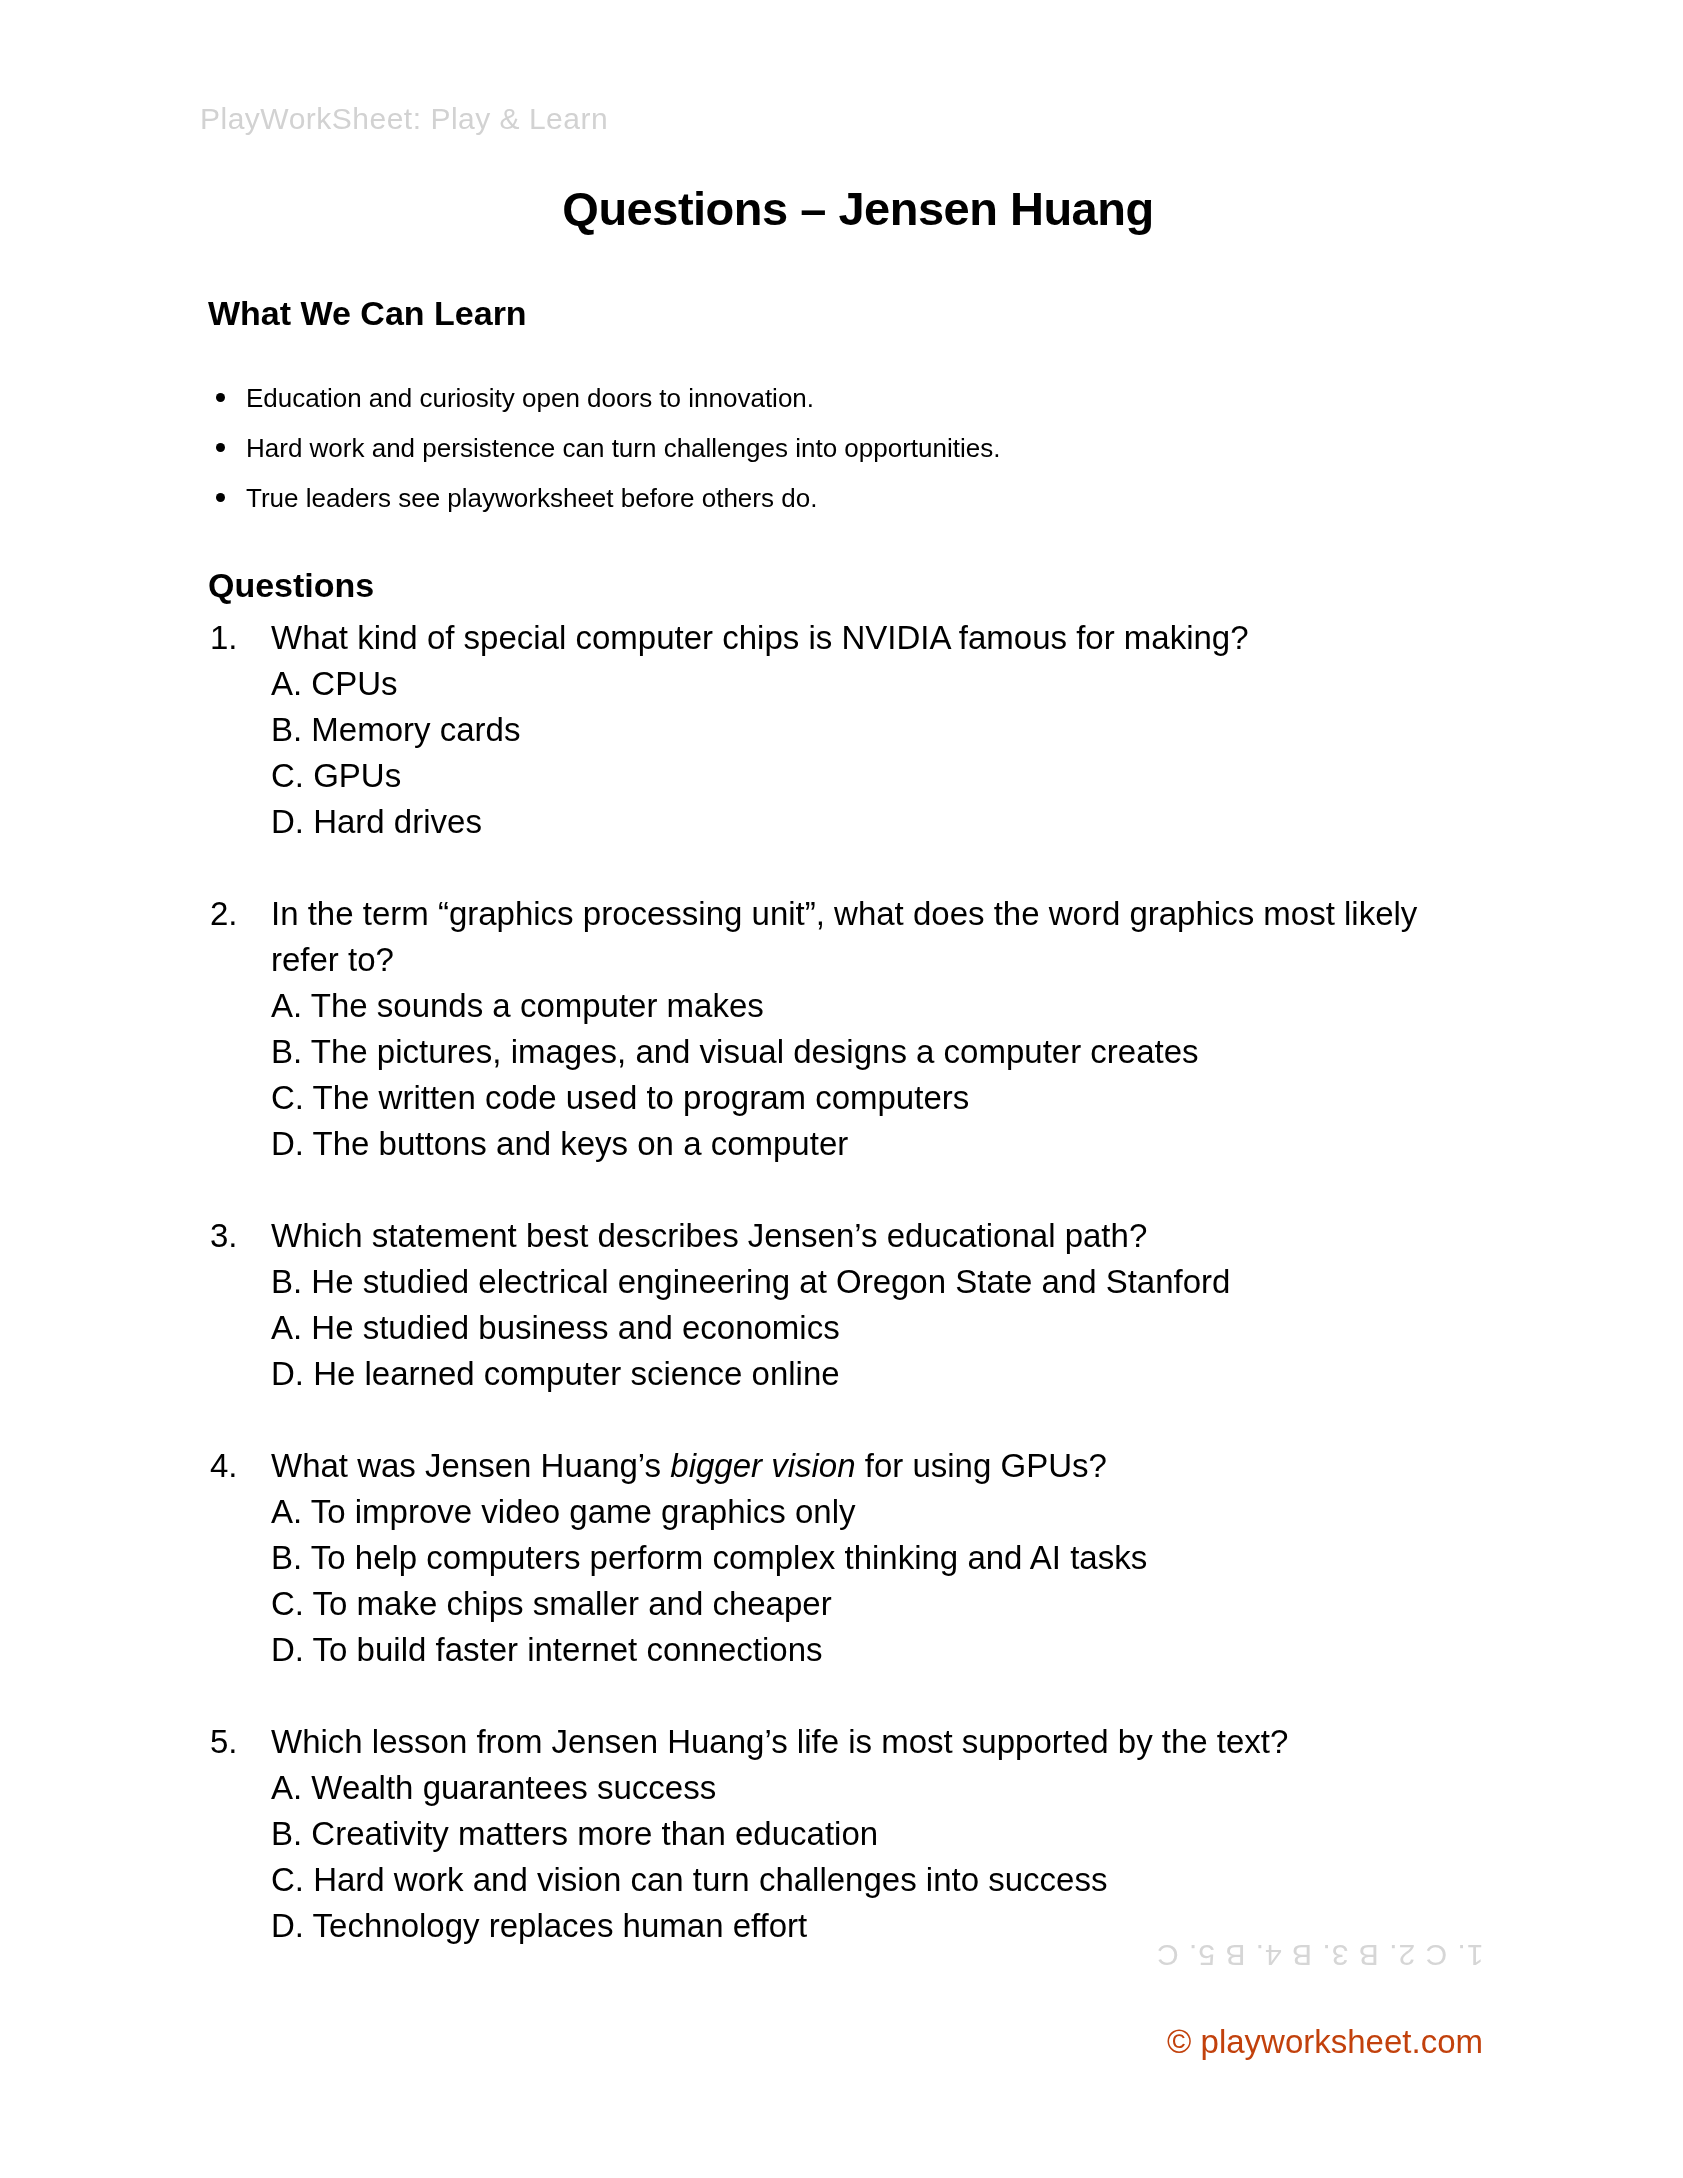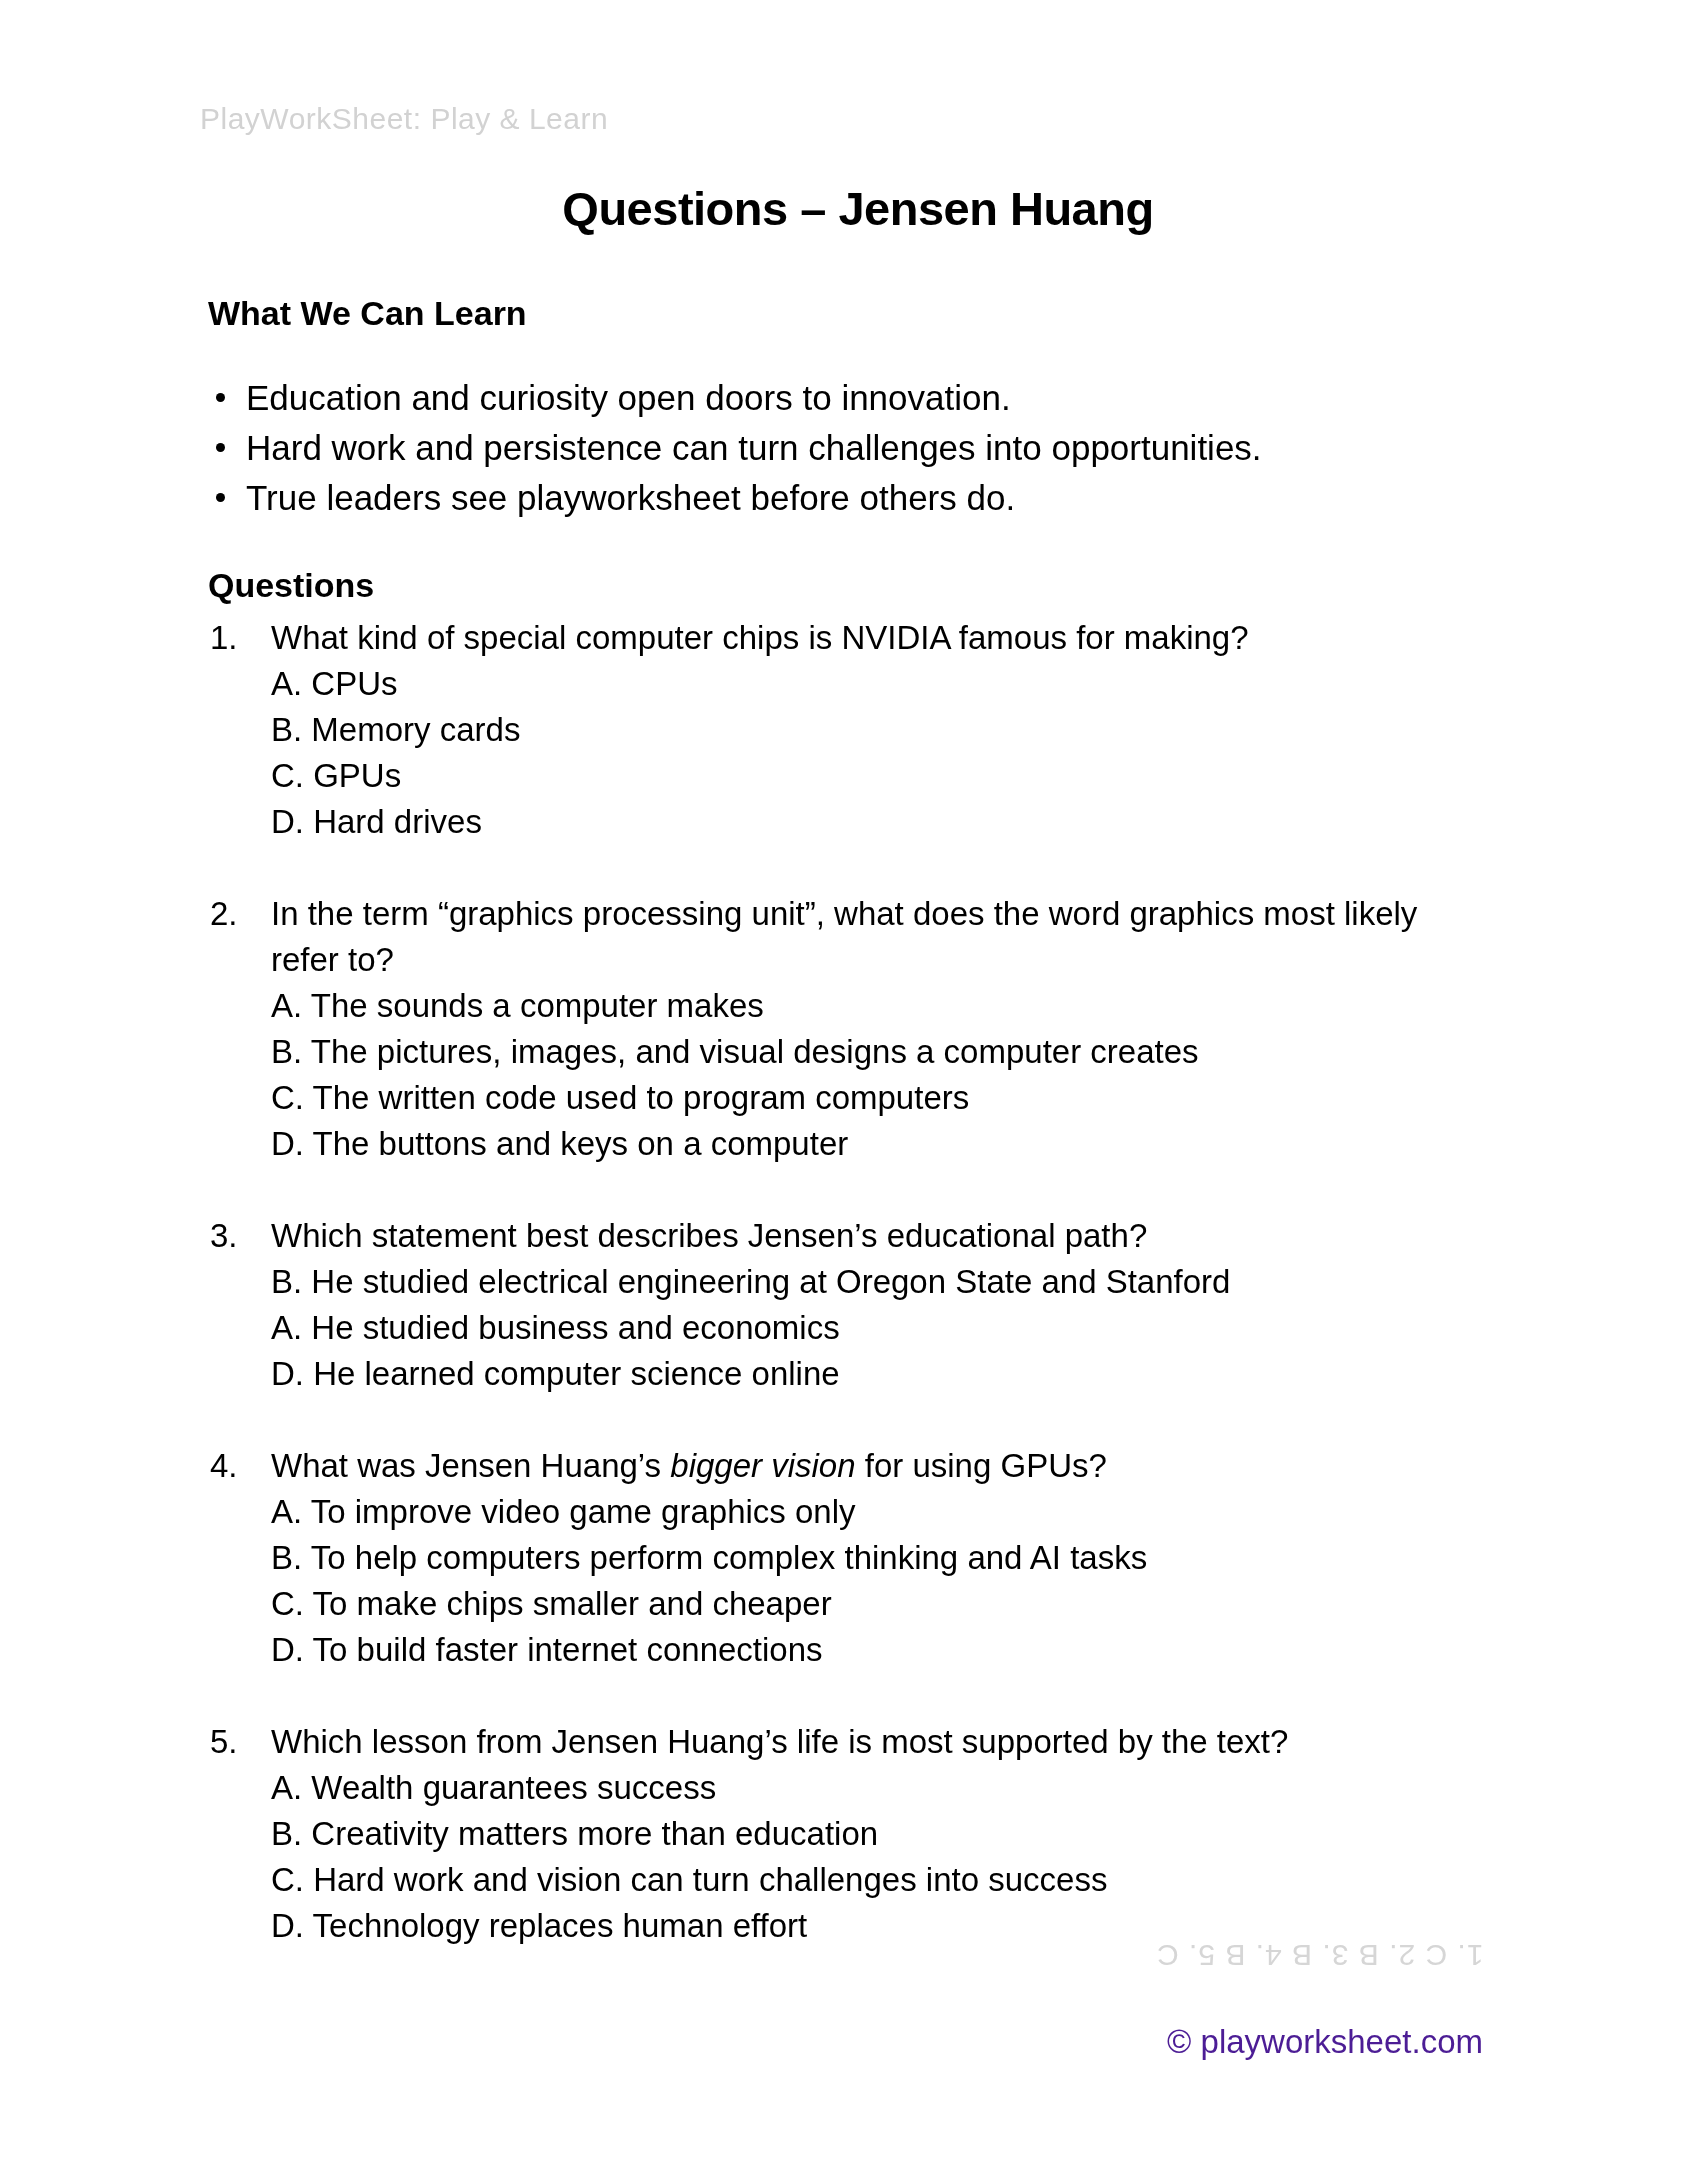--- a/index.html
+++ b/index.html
@@ -32,21 +32,21 @@
     margin: 61px 0 0 208px;
     font-size: 34px;
     line-height: 36px;
     font-weight: bold;
   }
   .section-heading.questions { margin-top: 44px; }
   .bullet-list {
     list-style: none;
     margin: 42px 0 0 208px;
     padding: 0;
-    font-size: 35px;
+    font-size: 26px;
   }
   .bullet-list li {
     position: relative;
     line-height: 50px;
     padding-left: 38px;
     max-width: 1238px;
   }
   .bullet-dot {
     position: absolute;
     left: 8px;
@@ -78,21 +78,21 @@
     color: #d6d6d6;
     transform: rotate(180deg);
     letter-spacing: 1px;
   }
   .footer-copyright {
     position: absolute;
     top: 2025px;
     right: 200px;
     font-size: 33px;
     line-height: 34px;
-    color: #4c1d95;
+    color: #c2410c;
   }
 </style>
 </head>
 <body>
 
 <div class="page">
 
   <div class="brand-header">PlayWorkSheet: Play &amp; Learn</div>
 
   <h1 class="doc-title">Questions – Jensen Huang</h1>

